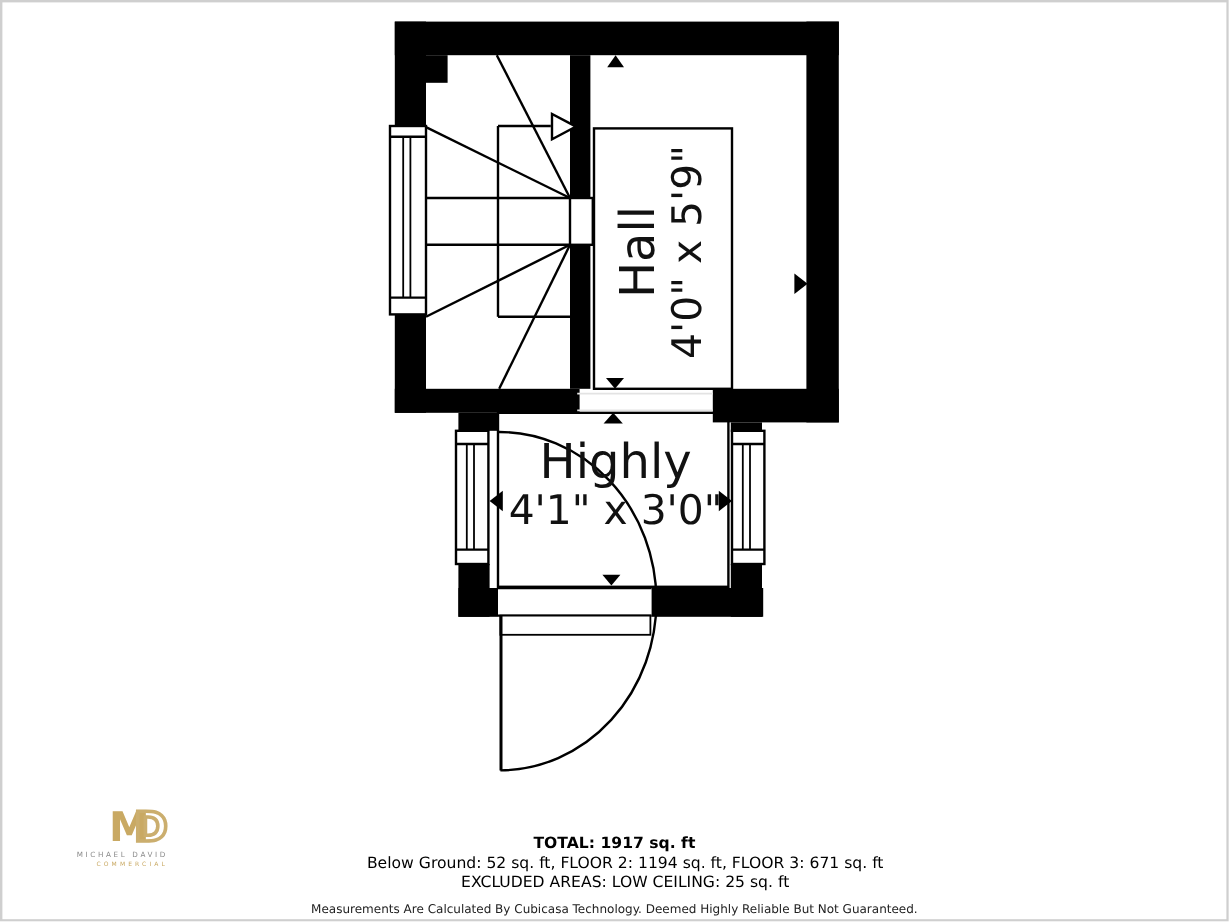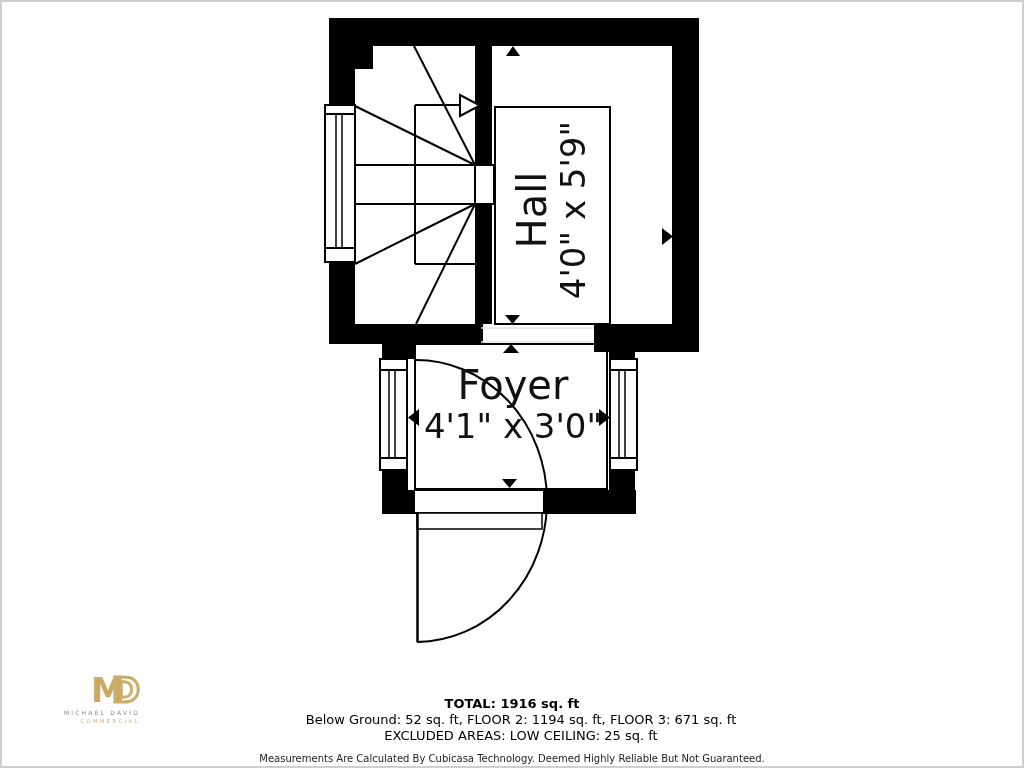--- a/index.html
+++ b/index.html
@@ -116,26 +116,26 @@
       <polygon points="597,407 597,424 608,415.5"></polygon>
       <polygon points="500,477 515,477 507.5,486"></polygon>
     </g>
   </svg>
 
   <div class="room-label" id="hall-label">
     <div class="room-name">Hall</div>
     <div class="room-dim">4'0" x 5'9"</div>
   </div>
   <div class="room-label" id="foyer-label">
-    <div class="room-name">Foyer</div>
+    <div class="room-name">Highly</div>
     <div class="room-dim">4'1" x 3'0"</div>
   </div>
 
   <div id="footer">
-    <div class="f-total">TOTAL: 1916 sq. ft</div>
+    <div class="f-total">TOTAL: 1917 sq. ft</div>
     <div class="f-line">Below Ground: 52 sq. ft, FLOOR 2: 1194 sq. ft, FLOOR 3: 671 sq. ft</div>
     <div class="f-line">EXCLUDED AREAS: LOW CEILING: 25 sq. ft</div>
     <div class="f-disclaimer">Measurements Are Calculated By Cubicasa Technology. Deemed Highly Reliable But Not Guaranteed.</div>
   </div>
 
   <div id="logo">
     <div id="monogram">
       <span class="m">M</span><span class="d">D</span>
     </div>
     <div id="logo-name">MICHAEL DAVID</div>

